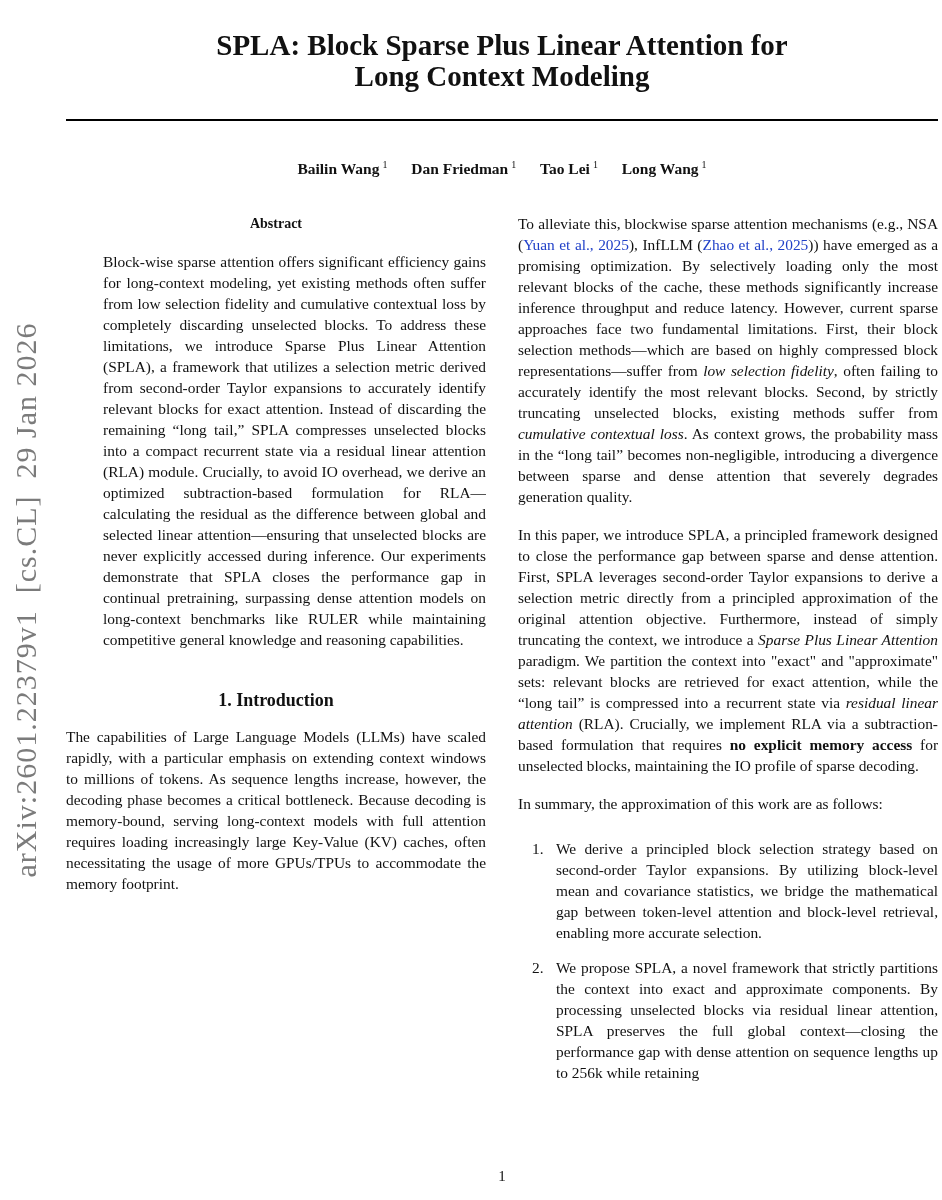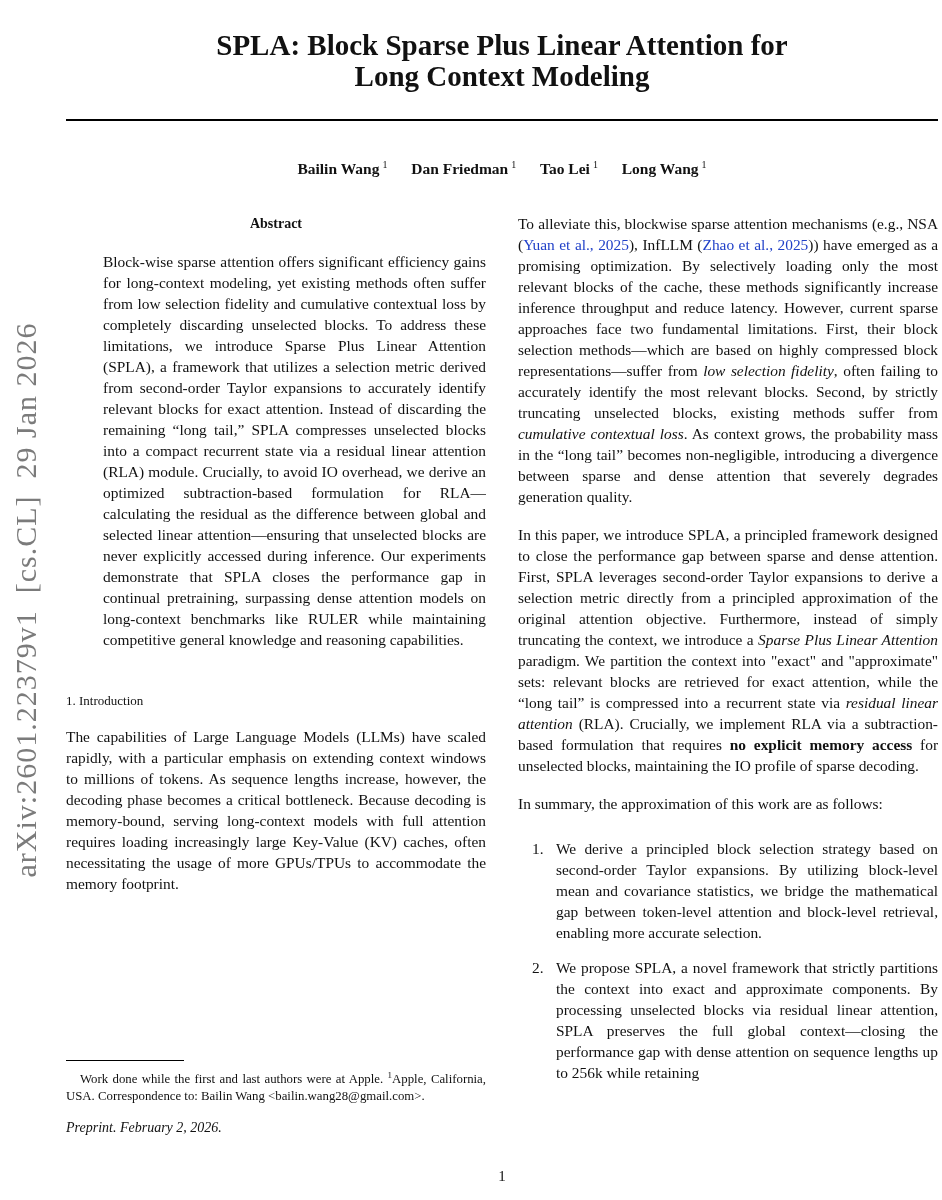--- a/index.html
+++ b/index.html
@@ -45,21 +45,21 @@
     font-size: 15.4px;
     line-height: 21px;
     text-align: justify;
     hyphens: auto; -webkit-hyphens: auto;
   }
   .col-left  { left: 66px; }
   .col-right { left: 518px; }
 
   .abstract-heading { margin: 0 0 17px 0; font-size: 14px; font-weight: bold; text-align: center; }
   .abstract-body { margin: 0 0 0 37px; }
-  .section-heading { margin: 40px 0 15px 0; font-size: 13px; font-weight: normal; text-align: left; }
+  .section-heading { margin: 40px 0 15px 0; font-size: 18px; font-weight: bold; text-align: center; }
   .body-par { margin: 0 0 17px 0; }
 
   .contrib-list { margin: 24px 0 0 0; padding: 0; list-style: none; }
   .contrib-item { position: relative; padding-left: 38px; margin-bottom: 14px; }
   .li-num { position: absolute; left: 14px; top: 0; }
 
   .footnote-block { position: absolute; left: 66px; top: 1060px; width: 420px; }
   .footnote-rule { width: 118px; border: 0; border-top: 1px solid #000; margin: 0 0 6px 0; }
   .footnote-text { margin: 0; font-size: 12.8px; line-height: 16.5px; text-align: justify; text-indent: 14px; }
   .footnote-text sup { font-size: 9px; }
@@ -108,21 +108,16 @@
         <span class="li-num">1.</span>
         <span class="li-text"><span>We derive a principled block selection strategy based on second-order Taylor expansions. By utilizing block-level mean and covariance statistics, we bridge the mathematical gap between token-level attention and block-level retrieval, enabling more accurate selection.</span></span>
       </li>
       <li class="contrib-item">
         <span class="li-num">2.</span>
         <span class="li-text"><span>We propose SPLA, a novel framework that strictly partitions the context into exact and approximate components. By processing unselected blocks via residual linear attention, SPLA preserves the full global context—closing the performance gap with dense attention on sequence lengths up to 256k while retaining</span></span>
       </li>
     </ol>
   </section>
 
-  <div class="footnote-block">
-    <hr class="footnote-rule">
-    <p class="footnote-text"><span>Work done while the first and last authors were at Apple. </span><sup>1</sup><span>Apple, California, USA. Correspondence to: Bailin Wang &lt;bailin.wang28@gmail.com&gt;.</span></p>
-    <p class="preprint-note">Preprint. February 2, 2026.</p>
-  </div>
 
   <div class="page-number">1</div>
 
 </div>
 
 </body></html>

